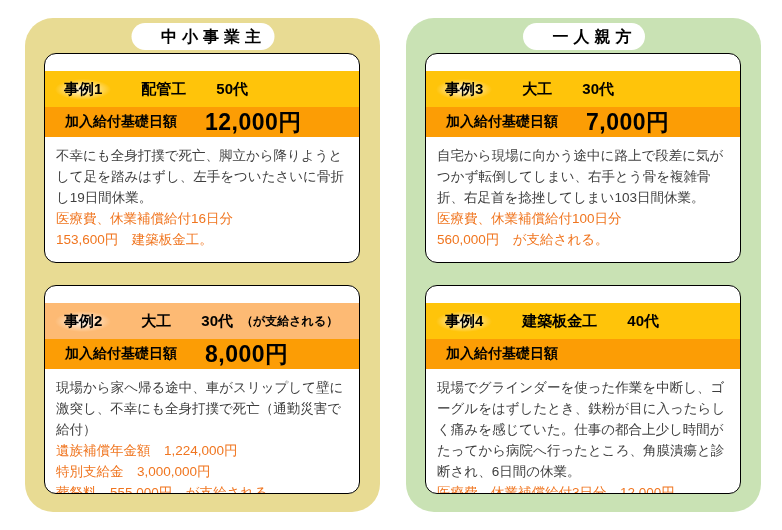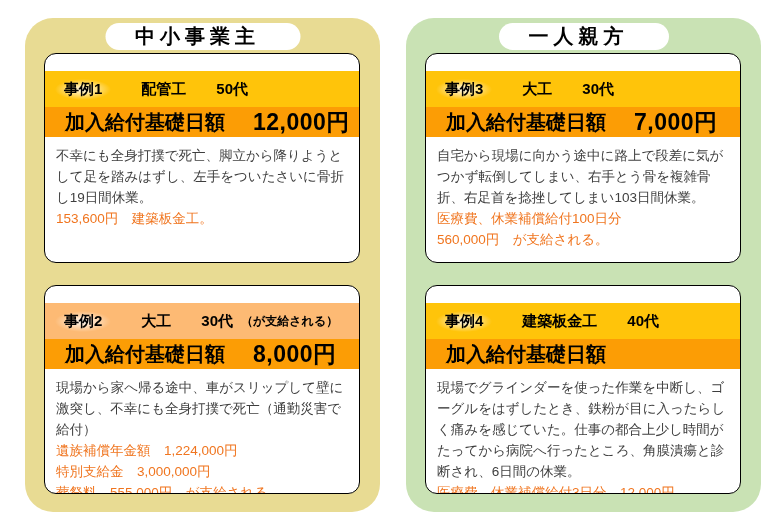--- a/index.html
+++ b/index.html
@@ -7,21 +7,21 @@
     width:782px;height:530px;position:relative;background:#ffffff;
     font-family:"Liberation Sans","DejaVu Sans",sans-serif;
     -webkit-font-smoothing:antialiased;
   }
   .panel{
     position:absolute;top:18px;width:355px;height:494px;border-radius:28px;
   }
   .panel-title{
     position:absolute;top:5px;left:50%;transform:translateX(-50%);
     background:#ffffff;border-radius:16px;height:27px;line-height:27px;
-    padding:0 40px 0 30px;font-weight:bold;font-size:20px;letter-spacing:5px;
+    padding:0 8px 0 30px;font-weight:bold;font-size:16px;letter-spacing:5px;
     color:#000;white-space:nowrap;
   }
   .card{
     position:absolute;left:19px;width:316px;background:#ffffff;
     border:1.5px solid #000;border-radius:12px;box-sizing:border-box;
     overflow:hidden;
   }
   .card-top{top:35px;height:210px;}
   .card-bottom{top:267px;height:209px;}
   .band-case{
@@ -32,21 +32,21 @@
   .case-label{
     padding:1px 9px;
     background:radial-gradient(closest-side,rgba(255,255,255,0.95),rgba(255,255,255,0));
   }
   .age-note{font-size:12px;margin-left:-22px;}
   .age-note:empty{display:none;}
   .band-amount{
     height:30px;display:flex;align-items:center;column-gap:28px;
     padding-left:20px;white-space:nowrap;
   }
-  .band-amount .base-label{font-weight:bold;font-size:20px;color:#000;}
+  .band-amount .base-label{font-weight:bold;font-size:14px;color:#000;}
   .band-amount .base-amount{font-weight:bold;font-size:23px;color:#000;letter-spacing:0.5px;}
   .body-text{
     margin:8px 10px 0 11px;font-size:13.5px;line-height:21px;color:#3e3e3e;
   }
   .benefit-line{
     margin:0 10px 0 11px;font-size:13.5px;line-height:21px;color:#f0751f;
   }
   .benefit-line:empty{display:none;}
 </style>
 </head>
@@ -61,20 +61,21 @@
       <span>配管工</span>
       <span>50代</span>
 
     </div>
     <div class="band-amount" style="background: rgb(252, 157, 5);">
       <span class="base-label">加入給付基礎日額</span>
       <span class="base-amount">12,000円</span>
     </div>
     <div class="body-text">不幸にも全身打撲で死亡、脚立から降りようとして足を踏みはずし、左手をついたさいに骨折し19日間休業。</div>
     <div>
+      <div class="benefit-line">医療費、休業補償給付16日分</div>
       <div class="benefit-line">153,600円　建築板金工。</div>
 
     </div>
   </div>
 
   <div class="card card-bottom">
     <div class="band-case" style="background: #fdba74;">
       <span class="case-label">事例2</span>
       <span>大工</span>
       <span>30代</span>

